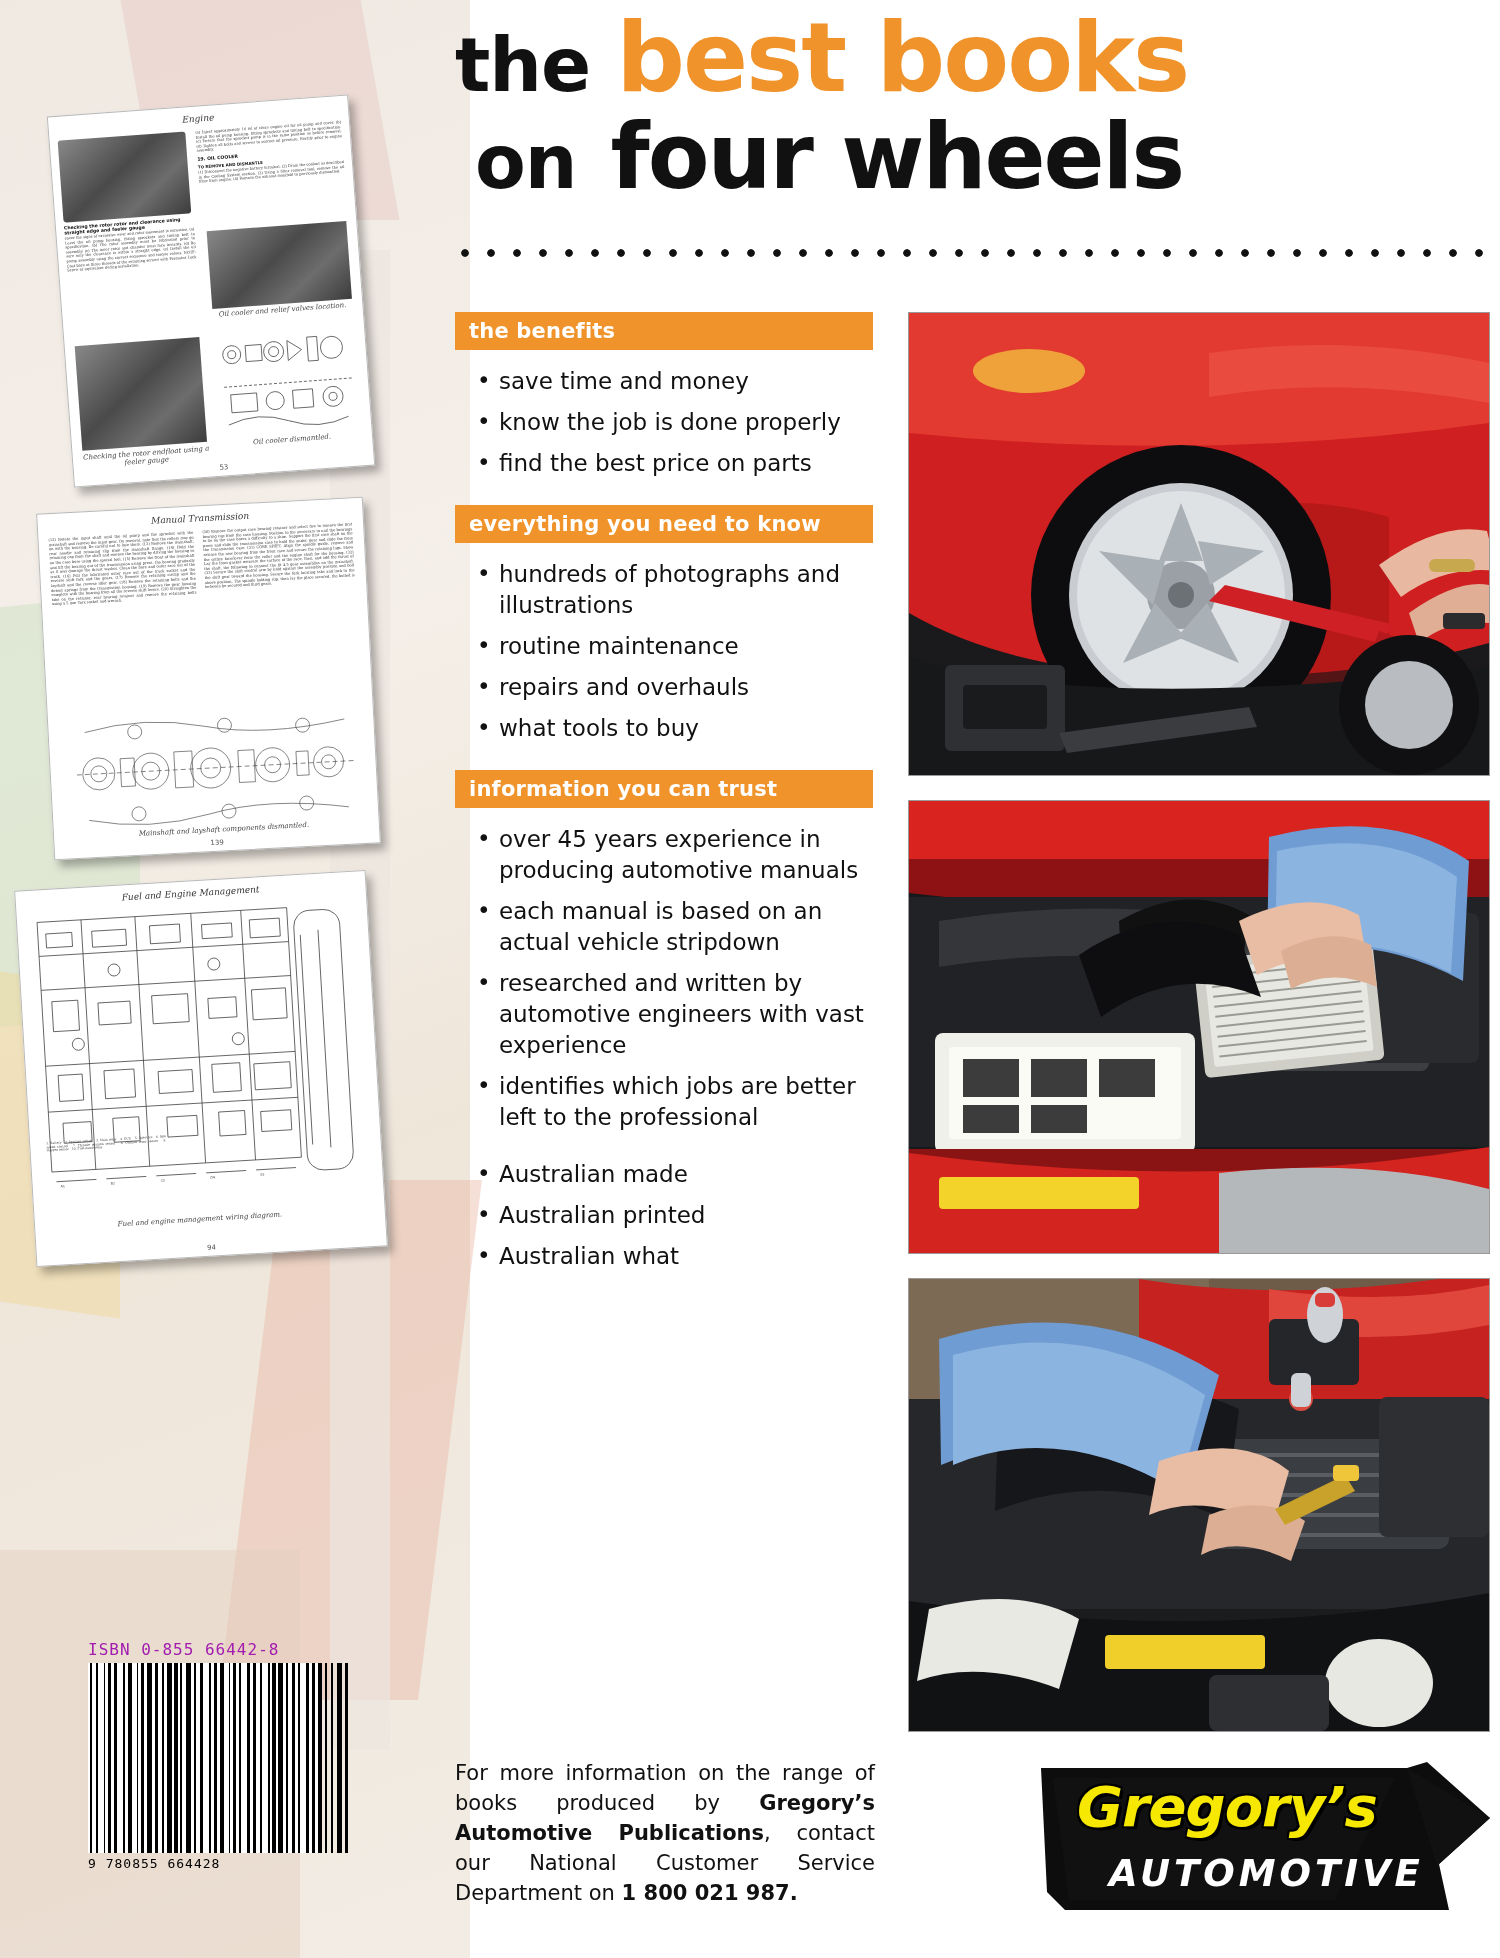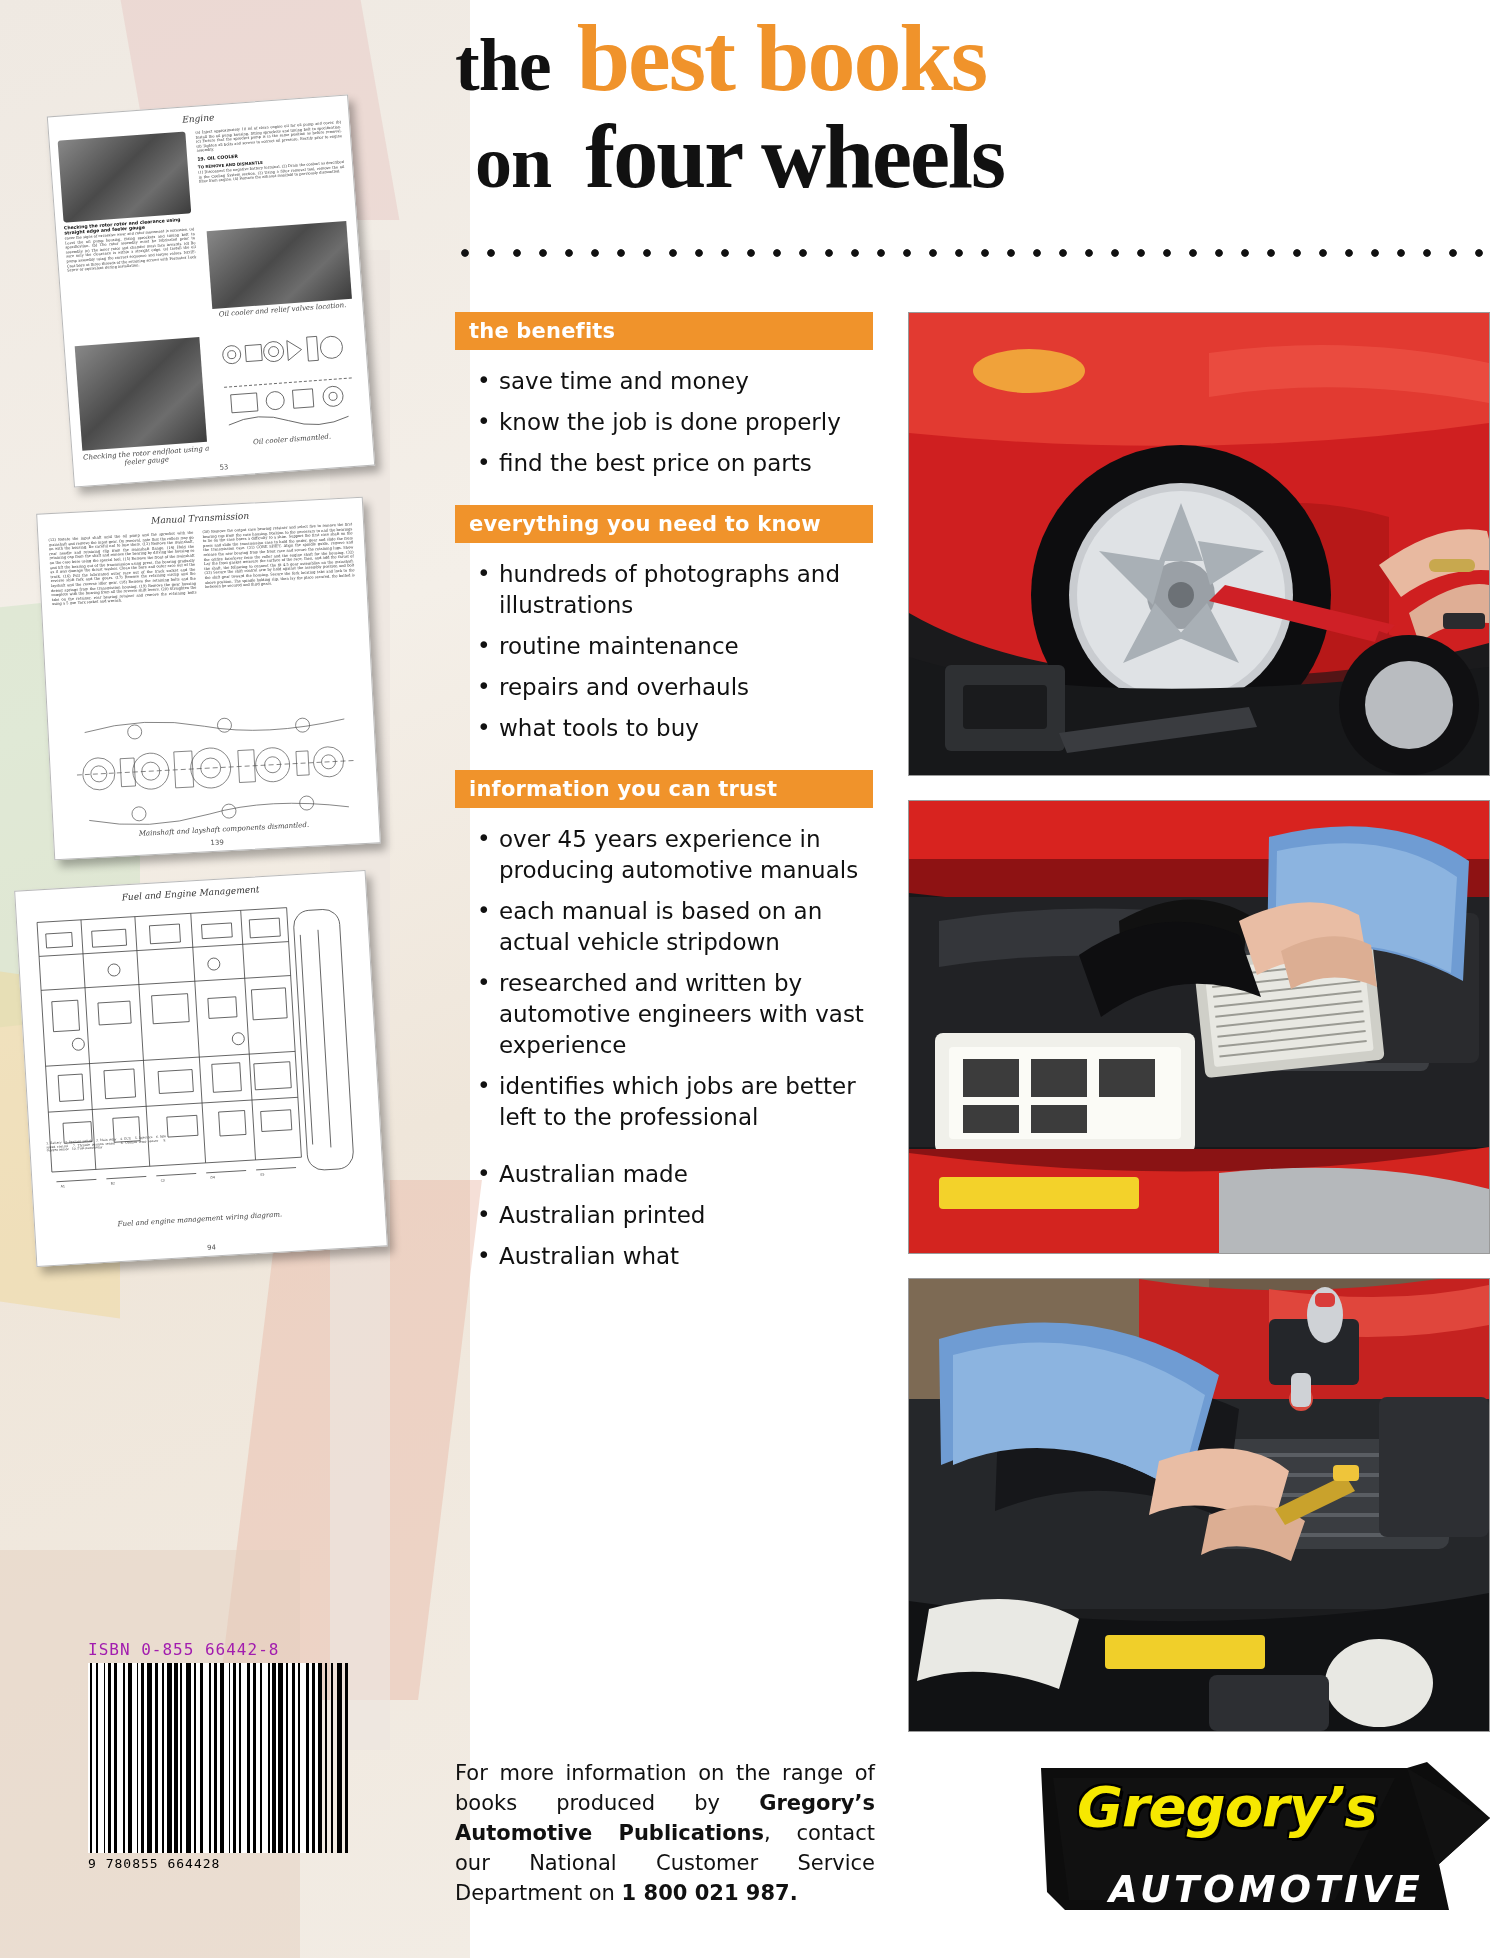--- a/index.html
+++ b/index.html
@@ -12,21 +12,21 @@
   .bg-wash{position:absolute;pointer-events:none;}
   .w1{left:0;top:0;width:470px;height:1958px;background:linear-gradient(160deg,#efe9e2 0%,#f4efe8 35%,#efe6da 60%,#f2ece4 100%);}
   .w2{left:0;top:600px;width:140px;height:420px;background:#cfe3c7;opacity:.55;transform:skewY(-6deg);}
   .w3{left:0;top:980px;width:120px;height:330px;background:#f0d79a;opacity:.5;transform:skewY(8deg);}
   .w4{left:250px;top:1180px;width:200px;height:520px;background:#e8b7a6;opacity:.45;transform:skewX(-7deg);}
   .w5{left:0;top:1550px;width:300px;height:410px;background:#e4cfc0;opacity:.5;}
   .w6{left:140px;top:0px;width:240px;height:220px;background:#e6c6c0;opacity:.45;transform:skewX(10deg);}
   .w7{left:330px;top:250px;width:60px;height:1500px;background:#ece6df;opacity:.7;}
 
   
-  .headline{position:absolute;left:455px;top:10px;width:1035px;font-family:Liberation Serif, serif;}
+  .headline{position:absolute;left:455px;top:10px;width:1035px;}
   .hl-line1{font-size:0;line-height:1;white-space:nowrap;}
   .hl-the{font-size:74px;font-weight:bold;color:#111;letter-spacing:-1px;}
   .hl-best{font-size:96px;font-weight:bold;color:#f0932b;letter-spacing:-2px;margin-left:26px;}
   .hl-line2{font-size:0;line-height:1;white-space:nowrap;margin-top:6px;padding-left:20px;}
   .hl-on{font-size:74px;font-weight:bold;color:#111;letter-spacing:-1px;}
   .hl-four{font-size:90px;font-weight:bold;color:#111;letter-spacing:-2px;margin-left:34px;}
 
   .dotrule{position:absolute;left:452px;top:243px;width:1040px;height:20px;
     background-image:radial-gradient(circle, #111 3.4px, rgba(0,0,0,0) 4.2px);
     background-size:26px 20px;background-repeat:repeat-x;background-position:0 center;}
@@ -71,21 +71,21 @@
   .bars{height:190px;width:232px;position:relative;background:#fff;}
   .bars i{position:absolute;top:0;background:#000;height:100%;}
   .bnum{font-family:"DejaVu Sans Mono",monospace;font-size:13px;color:#000;margin-top:3px;letter-spacing:1px;}
 
   
   .logo{position:absolute;left:1035px;top:1760px;width:455px;height:165px;}
   .logo-arrow{position:absolute;left:0;top:0;width:455px;height:165px;}
   .logo-text{position:absolute;left:42px;top:14px;font-size:56px;font-weight:bold;font-style:italic;
              color:#f6e800;letter-spacing:-1px;
              text-shadow:2px 2px 0 #000,-2px 2px 0 #000,2px -2px 0 #000,-2px -2px 0 #000, 3px 3px 0 #000;}
-  .logo-sub{position:absolute;left:74px;top:108px;font-size:37px;font-style:italic;font-weight:bold;
+  .logo-sub{position:absolute;left:74px;top:92px;font-size:37px;font-style:italic;font-weight:bold;
             color:#fff;letter-spacing:4px;}
 </style>
 </head>
 <body>
 
 <div class="bg-wash w1"></div>
 <div class="bg-wash w2"></div>
 <div class="bg-wash w3"></div>
 <div class="bg-wash w4"></div>
 <div class="bg-wash w5"></div>

